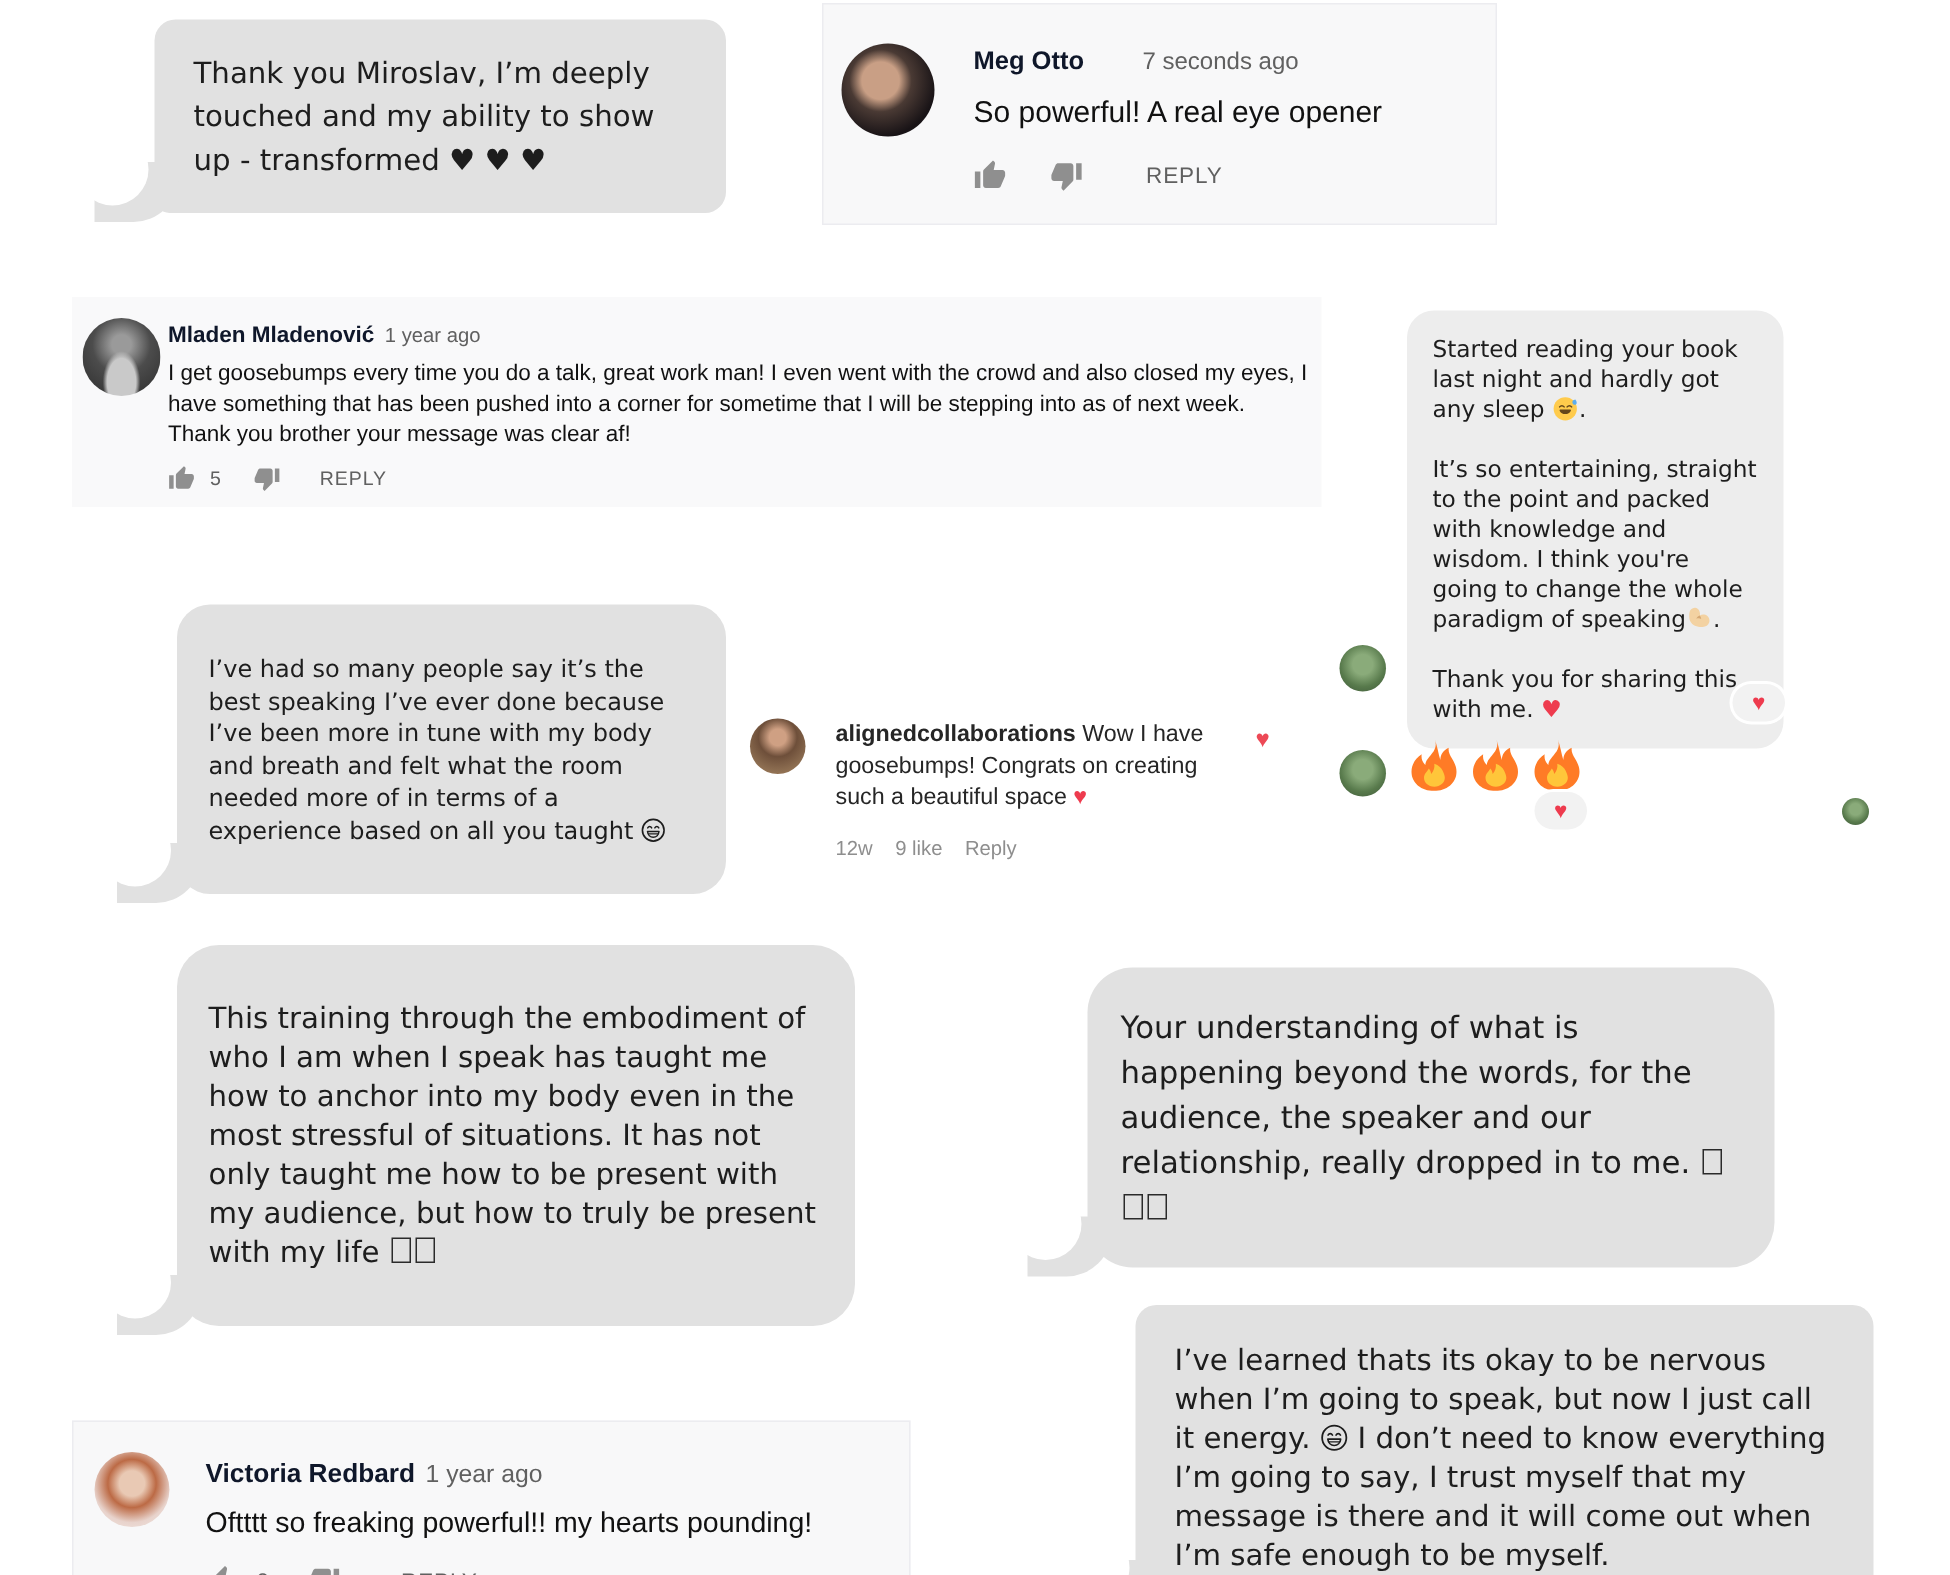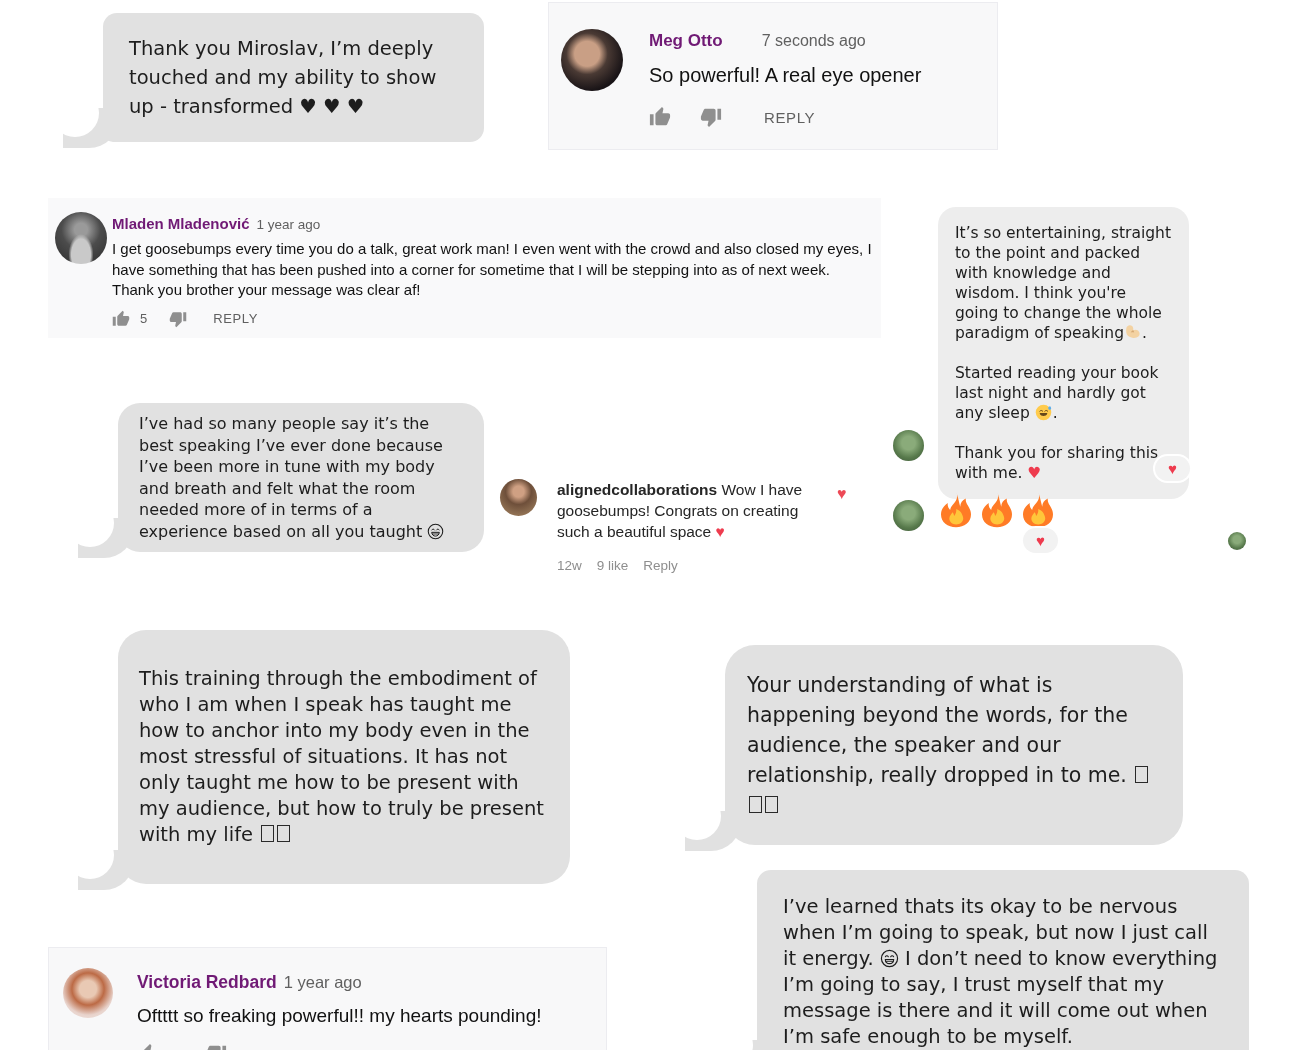--- a/index.html
+++ b/index.html
@@ -17,38 +17,38 @@
   .tail::before{
     content:"";position:absolute;left:-40px;bottom:-6px;width:56px;height:40px;
     background:inherit;border-bottom-right-radius:30px;z-index:0;
   }
   .tail::after{
     content:"";position:absolute;left:-52px;bottom:5px;width:48px;height:48px;
     background:#ffffff;border-radius:50%;z-index:0;
   }
   .bubble .btxt{position:relative;z-index:1;display:block;}
   #b-thanks{left:103px;top:13px;width:381px;padding:21px 26px;font-size:19.5px;line-height:29px;}
-  #b-people{left:118px;top:403px;width:366px;padding:10px 21px;font-size:16px;line-height:21.5px;border-radius:22px;}
+  #b-people{left:118px;top:403px;width:366px;padding:32px 21px;font-size:16px;line-height:21.5px;border-radius:22px;}
   #b-book{left:938px;top:207px;width:251px;padding:16px 17px;font-size:15.5px;line-height:20px;background:#ededed;border-radius:18px;}
   #b-book p{margin:0 0 20px 0;position:relative;z-index:1;}
   #b-book p.last{margin:0;}
   #b-training{left:118px;top:630px;width:452px;padding:36px 21px;font-size:19.5px;line-height:26px;border-radius:28px;}
   #b-understanding{left:725px;top:645px;width:458px;padding:25px 22px;font-size:20.5px;line-height:30px;border-radius:30px;}
   #b-nervous{left:757px;top:870px;width:492px;padding:24px 26px;font-size:19.5px;line-height:26px;}
   
   .yt-card{position:absolute;background:#f8f8f9;box-sizing:border-box;}
   .yt-bordered{border:1px solid #ececf0;}
   .avatar{border-radius:50%;position:absolute;}
   .av-meg{background:radial-gradient(circle at 42% 40%,#c99f85 0 24%,#4a3a34 40%,#181316 72%,#2a2224 100%);}
   .av-mladen{background:radial-gradient(ellipse at 50% 82%,#c9c9c9 0 26%,rgba(0,0,0,0) 34%),radial-gradient(circle at 50% 34%,#9a9a9a 0 15%,#4c4c4c 45%,#2c2c2c 100%);}
   .av-victoria{background:radial-gradient(circle at 50% 42%,#e9c9b4 0 22%,#bc6a45 42%,#e8d3cc 68%,#f4ebe8 100%);}
   .av-aligned{background:radial-gradient(circle at 50% 34%,#cfa083 0 18%,#6e4f3a 42%,#8a6b4f 70%,#a8845f 100%);}
   .av-green{background:radial-gradient(circle at 50% 42%,#8aab7a 0 28%,#587a4c 62%,#3c5537 100%);}
   .yt-body{position:absolute;}
-  .yt-name{font-weight:bold;color:#701a75;}
+  .yt-name{font-weight:bold;color:#0f172a;}
   .yt-time{color:#606060;margin-left:7px;font-weight:normal;}
   .yt-text{color:#111111;}
   .yt-actions{display:flex;align-items:center;color:#757575;}
   .yt-actions svg{display:block;fill:#8f8f8f;}
   .thumb{display:inline-flex;cursor:pointer;}
   .thumb.down svg{transform:rotate(180deg);}
   .yt-like-count{color:#606060;}
   .yt-reply{color:#606060;font-weight:500;letter-spacing:.6px;cursor:pointer;}
   
   #yt-meg{left:548px;top:2px;width:450px;height:148px;}
@@ -159,30 +159,30 @@
           <svg viewBox="0 0 24 24">
             <path d="M1 21h4V9H1v12zM23 10c0-1.1-.9-2-2-2h-6.31l.95-4.57.03-.32c0-.41-.17-.79-.44-1.06L14.17 1 7.58 7.59C7.22 7.95 7 8.45 7 9v10c0 1.1.9 2 2 2h9c.83 0 1.54-.5 1.84-1.22l3.02-7.05c.09-.23.14-.47.14-.73v-2z"></path>
           </svg>
         </span>
       <span class="yt-reply">REPLY</span>
     </div>
   </div>
 </section>
 
 <div class="bubble" id="b-book">
-  <p><span>It’s so entertaining, straight to the point and packed with knowledge and wisdom. I think you're going to change the whole paradigm of speaking</span><span class="emoji"><svg width="18" height="18" viewBox="0 0 36 36">
-          <path d="M5.5 8c2.5-3.5 7-4.5 10-2.5 2.6 1.7 3.6 5.6 3 9 2.8-1.8 7.3-1.6 10 .8 3.6 3.2 3.8 8.7.3 11.9-2.6 2.4-7.6 3.3-12.3 2.4C10 28.4 5.3 24.5 4.6 19c-.5-4-.4-8.2.9-11z" fill="#f3d2a2"></path>
-          <path d="M18.5 14.5c-2.2.6-4 2.2-4.8 4.4 2.2-.9 4.6-.8 6.6.3-.2-1.7-.8-3.3-1.8-4.7z" fill="#d5a874"></path>
-        </svg></span><span>.</span></p>
   <p><span>Started reading your book last night and hardly got any sleep </span><span class="emoji"><svg width="18" height="18" viewBox="0 0 36 36">
           <circle cx="17" cy="19" r="15.5" fill="#ffcb4c"></circle>
           <path d="M9.5 16.5c1.6-2.2 4.4-2.2 6 0" stroke="#65471b" stroke-width="2" fill="none" stroke-linecap="round"></path>
           <path d="M19.5 16.5c1.6-2.2 4.4-2.2 6 0" stroke="#65471b" stroke-width="2" fill="none" stroke-linecap="round"></path>
           <path d="M9.5 21.5c2.2 6 12.8 6 15 0 .3-.8-.4-1.4-1.2-1.4H10.7c-.8 0-1.5.6-1.2 1.4z" fill="#65471b"></path>
           <path d="M30.5 6.5c2.1 2.9 2.5 5.5.6 6.7-1.9 1.2-4.2-.1-4.6-2.7-.3-2 1-3.4 4-4z" fill="#5dadec"></path>
+        </svg></span><span>.</span></p>
+  <p><span>It’s so entertaining, straight to the point and packed with knowledge and wisdom. I think you're going to change the whole paradigm of speaking</span><span class="emoji"><svg width="18" height="18" viewBox="0 0 36 36">
+          <path d="M5.5 8c2.5-3.5 7-4.5 10-2.5 2.6 1.7 3.6 5.6 3 9 2.8-1.8 7.3-1.6 10 .8 3.6 3.2 3.8 8.7.3 11.9-2.6 2.4-7.6 3.3-12.3 2.4C10 28.4 5.3 24.5 4.6 19c-.5-4-.4-8.2.9-11z" fill="#f3d2a2"></path>
+          <path d="M18.5 14.5c-2.2.6-4 2.2-4.8 4.4 2.2-.9 4.6-.8 6.6.3-.2-1.7-.8-3.3-1.8-4.7z" fill="#d5a874"></path>
         </svg></span><span>.</span></p>
   <p class="last"><span>Thank you for sharing this with me. </span><span class="red-heart">♥</span></p>
 </div>
 <div class="avatar av-green" id="av-green-1"></div>
 <div class="react-badge" id="badge-1">
     <span class="red-heart">♥</span>
   </div>
 
 <div class="bubble tail" id="b-people">
   <span class="btxt"><span>I’ve had so many people say it’s the best speaking I’ve ever done because I’ve been more in tune with my body and breath and felt what the room needed more of in terms of a experience based on all you taught </span><span class="emoji grin-emoji"><svg width="17" height="17" viewBox="0 0 24 24">

